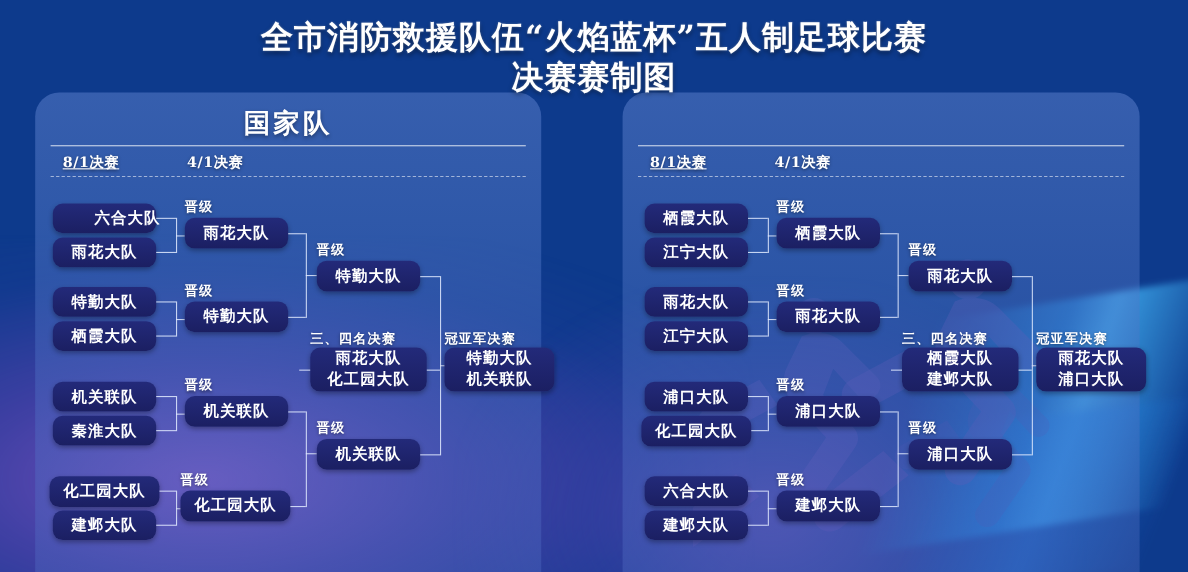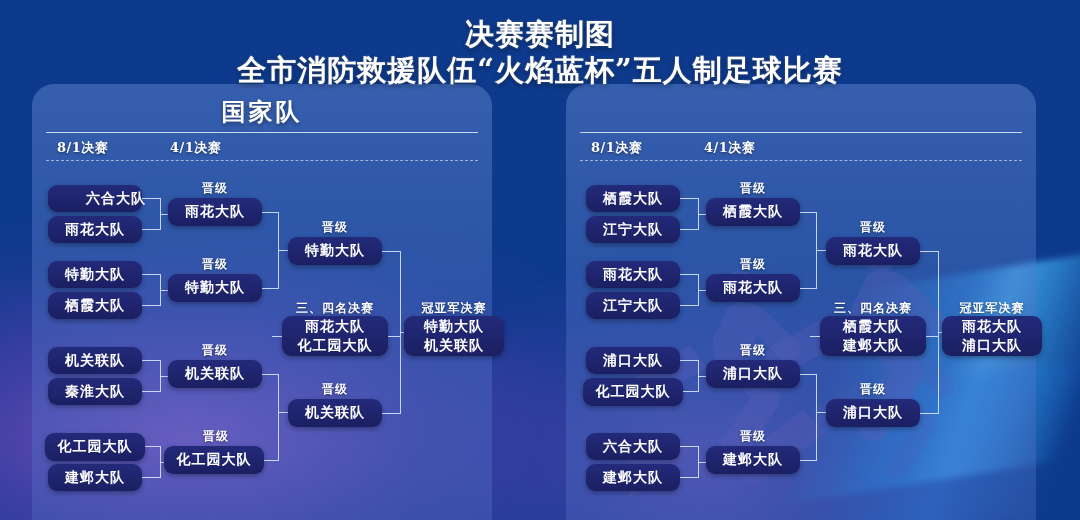--- a/index.html
+++ b/index.html
@@ -107,21 +107,21 @@
   .round-label {
     position: absolute;
     color: #ffffff;
     font-weight: bold;
     font-size: 13px;
     letter-spacing: .5px;
     text-shadow: 0 1px 3px rgba(0,0,0,0.45);
     font-family: "DejaVu Serif", "Liberation Serif", serif;
     white-space: nowrap;
   }
-  .round-label.r1 { top: 55px; left: 25px; }
+  .round-label.r1 { top: 55px; left: 25px; text-decoration: underline; }
   .round-label.r2 { top: 55px; left: 138px; }
 
   
   .bracket { position: absolute; inset: 0; z-index: 4; }
 
   .team-box {
     position: absolute;
     background: linear-gradient(180deg, #232a7a 0%, #1b1f62 100%);
     border-radius: 9px;
     color: #ffffff;
@@ -144,21 +144,20 @@
     justify-content: center;
     line-height: 19px;
     font-size: 14px;
   }
 
   .stage-label {
     position: absolute;
     color: #ffffff;
     font-weight: bold;
     font-size: 12px;
-    text-align: center;
     text-shadow: 0 1px 3px rgba(0,0,0,0.45);
     font-family: "DejaVu Serif", "Liberation Serif", serif;
     white-space: nowrap;
     letter-spacing: 1px;
   }
 
   
   .conn { position: absolute; background: rgba(226,235,255,0.85); }
   .conn.h { height: 1px; }
   .conn.v { width: 1px; }
@@ -190,22 +189,22 @@
       </g>
       <g fill="#5a46a8" opacity="0.34" transform="translate(78,92) scale(0.78)">
         <path d="M250 40c10 0 18 8 18 18s-8 18-18 18-18-8-18-18 8-18 18-18z"></path>
         <path d="M238 78c14-6 30-4 40 6l34 34c6 6 4 16-3 20-6 4-14 2-18-4l-22-24-10 26 30 32c5 5 6 13 2 19l-36 52c-5 7-15 8-21 3-6-5-7-14-2-20l30-44-34-36c-8-9-10-22-5-33l15-31z"></path>
         <path d="M214 146l-56 30c-8 4-17 1-21-6-4-8-1-17 7-21l52-28 18 25z"></path>
       </g>
     </svg>
   </div>
 
   <div class="title-wrap">
+    <div class="title-line">全市消防救援队伍“火焰蓝杯”五人制足球比赛</div>
     <div class="title-line">决赛赛制图</div>
-    <div class="title-line">全市消防救援队伍“火焰蓝杯”五人制足球比赛</div>
   </div>
 
   <div class="panel" id="panel-left">
     <div class="panel-title">国家队</div>
     <div class="rule-solid"></div>
     <div class="rule-dashed"></div>
     <div class="round-label r1">8/1决赛</div>
     <div class="round-label r2">4/1决赛</div>
   </div>
 

